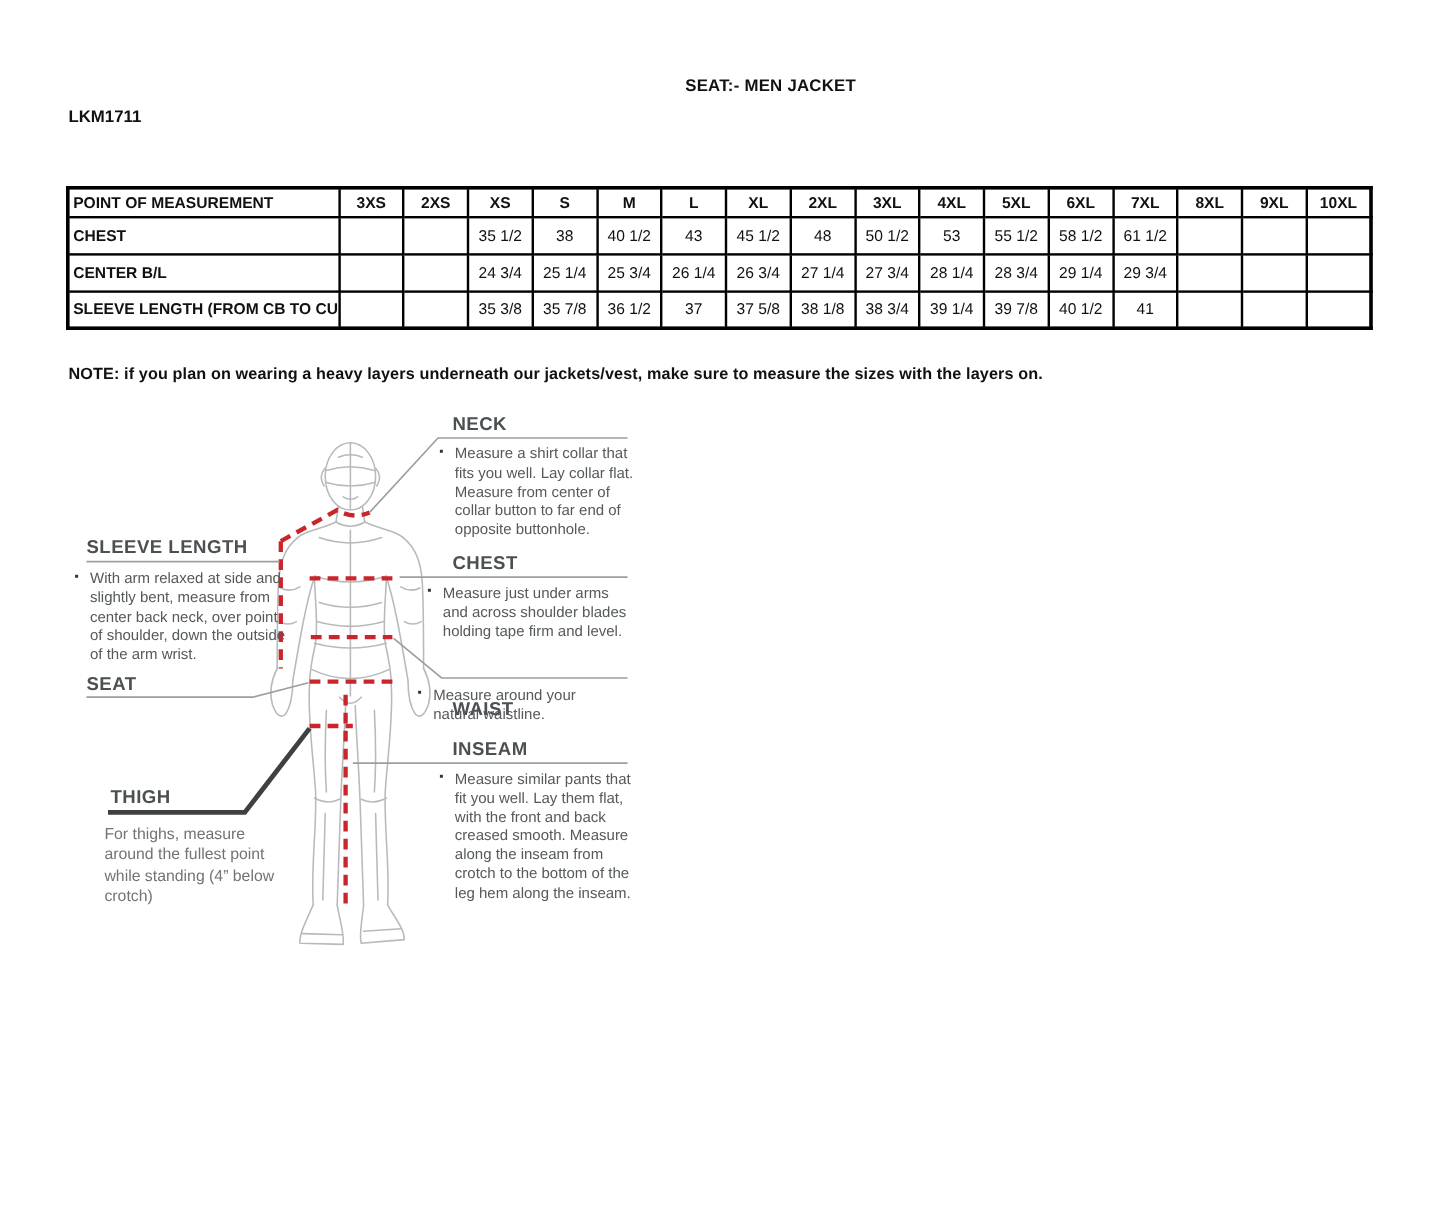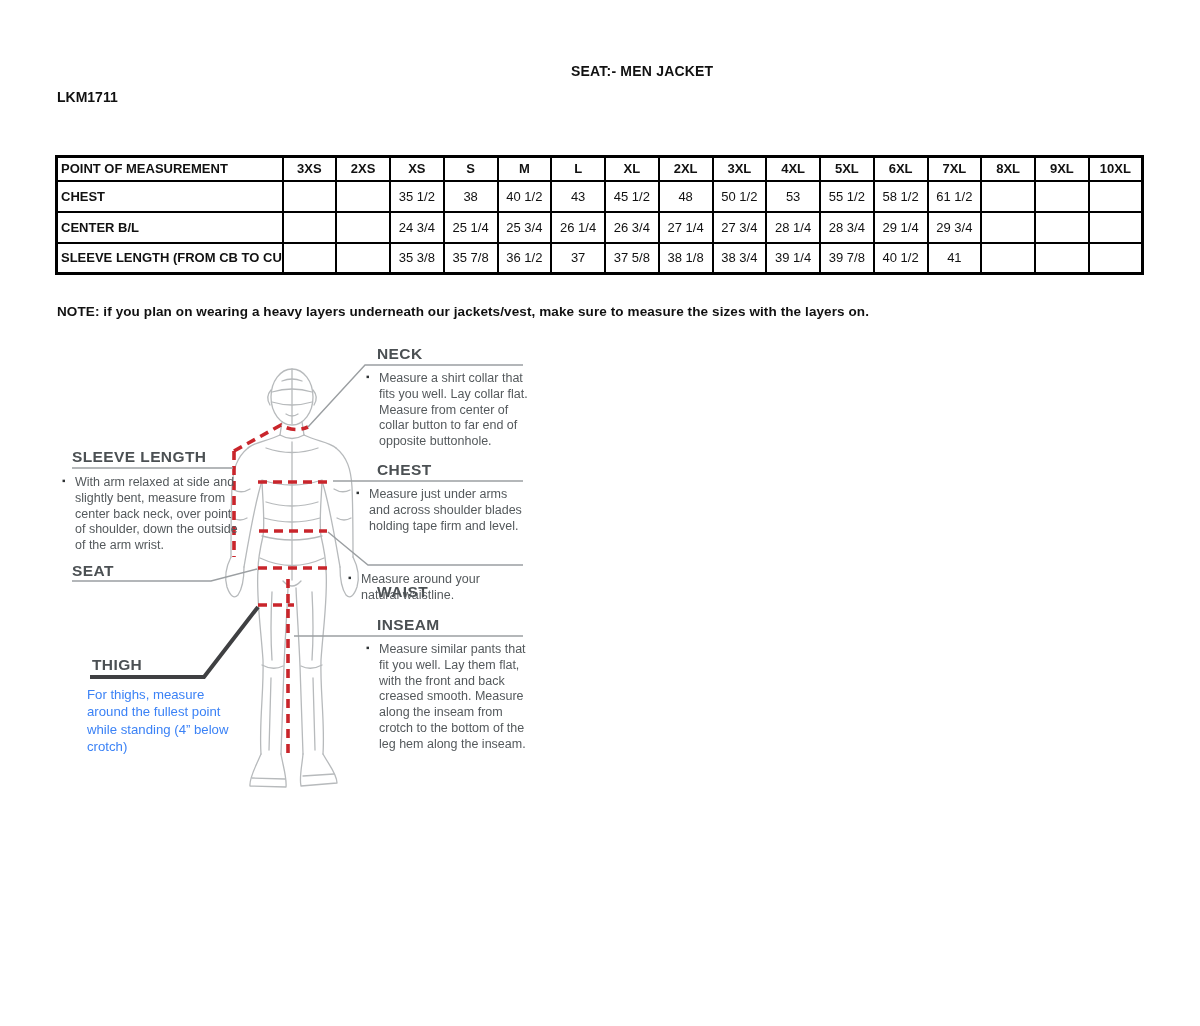--- a/index.html
+++ b/index.html
@@ -45,21 +45,21 @@
     position:absolute;font-size:15.5px;color:var(--label-gray);
     letter-spacing:.4px;font-weight:bold;white-space:nowrap;
   }
   .g-text{
     position:absolute;font-size:12.5px;line-height:1.26;color:var(--text-gray);
   }
   .g-text.bulleted{padding-left:13px;}
   .g-text.bulleted::before{
     content:"▪";position:absolute;left:0;top:0;font-size:10px;color:#2f3335;
   }
-  .g-text.thigh{font-size:13.2px;color:#3b82f6;line-height:1.32;}
+  .g-text.thigh{font-size:13.2px;color:#737373;line-height:1.32;}
 
   .fig{stroke:var(--figure-outline);stroke-width:1.3;fill:none;stroke-linecap:round;stroke-linejoin:round;}
   .red{stroke:var(--measure-line-red);stroke-width:3.6;fill:none;stroke-dasharray:9 6;stroke-linecap:butt;}
   .conn{stroke:var(--connector);stroke-width:1.4;fill:none;}
   .thick{stroke:#3f4042;stroke-width:4;fill:none;}
 </style>
 </head>
 <body>
 
 <div class="page">

